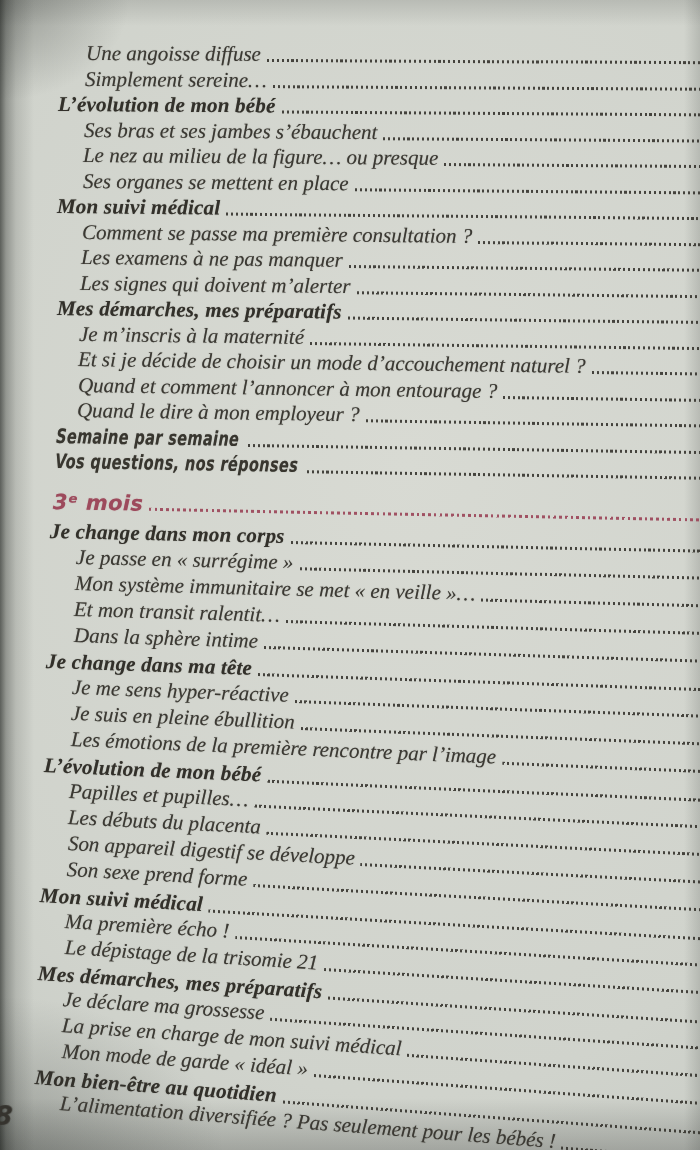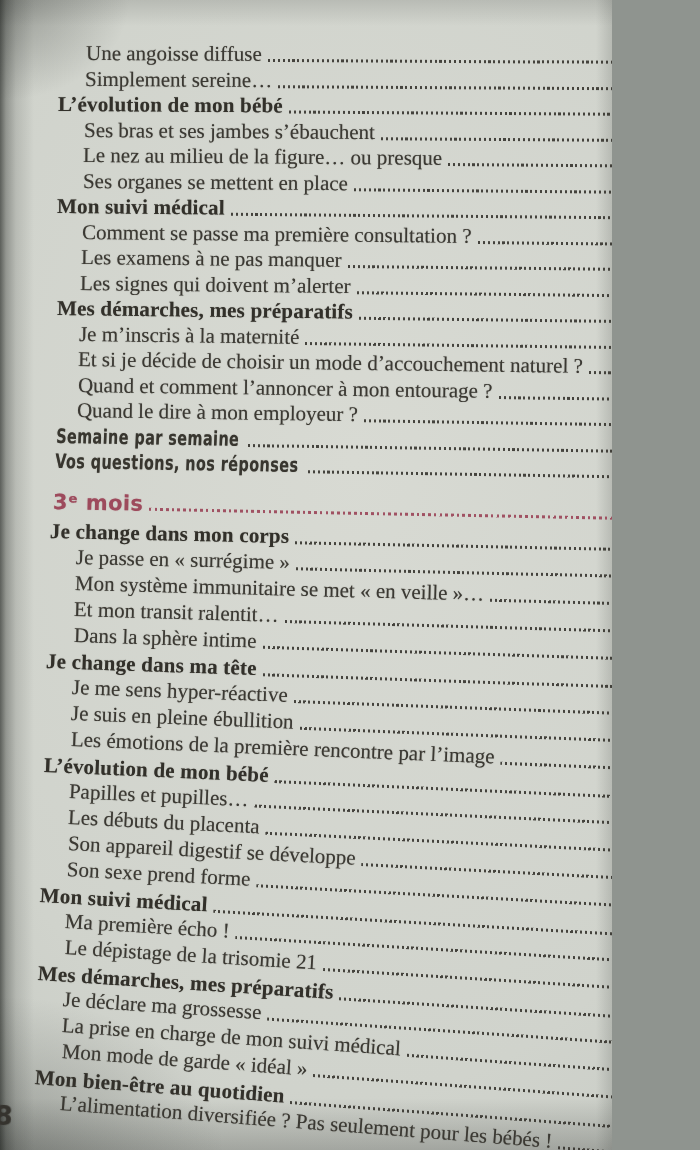--- a/index.html
+++ b/index.html
@@ -2,36 +2,37 @@
 <html><head>
 <meta charset="utf-8">
 <style>
   html,body{margin:0;padding:0;}
   body{
     width:700px;height:1150px;overflow:hidden;
     background:#8f948f;
     font-family:"Liberation Serif","DejaVu Serif",serif;
   }
   .page{
-    position:relative;width:612px;height:1150px;overflow:hidden;
+    position:relative;width:700px;height:1150px;overflow:hidden;
     background:
       
       radial-gradient(180px 140px at 0% 0%, rgba(28,31,28,0.33), rgba(28,31,28,0.0) 72%),
       
       radial-gradient(320px 220px at 0% 100%, rgba(28,31,28,0.28), rgba(28,31,28,0.0) 70%),
       
       linear-gradient(to right, rgba(20,23,20,0.62) 0px, rgba(25,28,25,0.34) 6px, rgba(30,33,30,0.14) 16px, rgba(30,33,30,0.0) 34px),
       
       linear-gradient(to left, rgba(40,44,40,0.16) 0px, rgba(40,44,40,0.0) 16px),
       
       linear-gradient(to bottom, rgba(30,33,30,0.14) 0px, rgba(30,33,30,0.0) 26px),
       
       linear-gradient(to top, rgba(25,27,25,0.24) 0px, rgba(25,27,25,0.0) 52px),
       
       radial-gradient(150% 115% at 58% 40%, #d8dad3 0%, #d0d3cc 48%, #c2c6c0 78%, #a9aea9 100%);
+    font-style: italic;
   }
   .toc{
     position:absolute;inset:0;
     filter:blur(0.3px);
   }
   .row{
     position:absolute;
     display:flex;
     height:26px;line-height:26px;
     white-space:nowrap;

